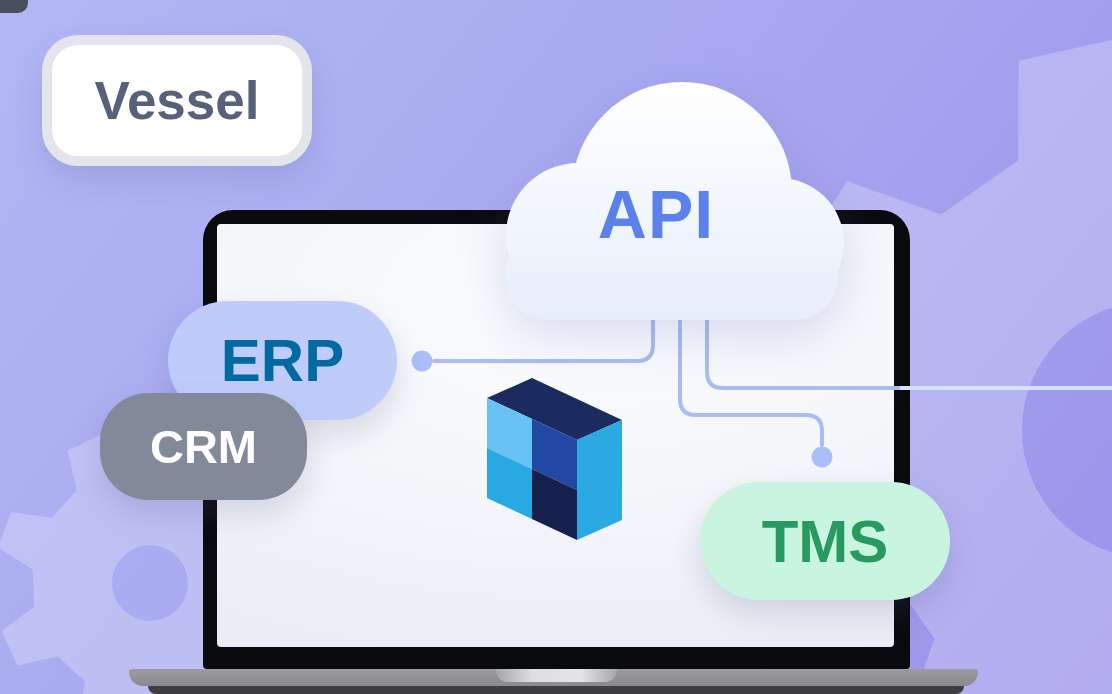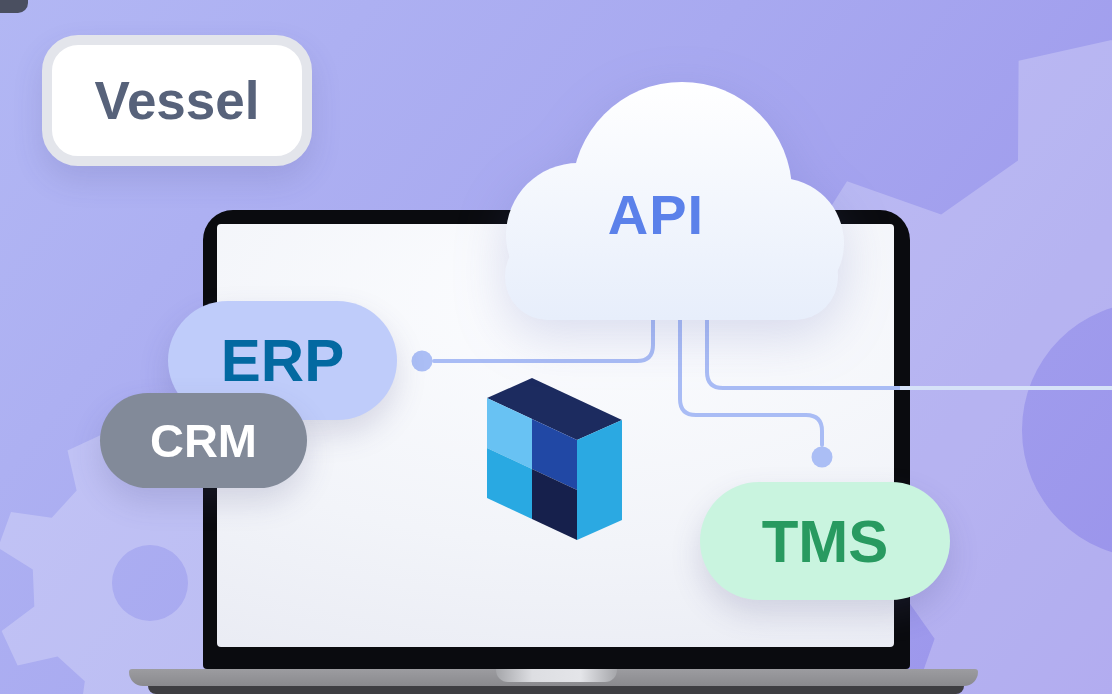--- a/index.html
+++ b/index.html
@@ -19,28 +19,28 @@
                  background:radial-gradient(130% 105% at 55% 18%,#FCFDFF 0%,#F2F4F9 55%,#E7E9F2 100%);}
   #laptop-base{left:129px;top:669px;width:849px;height:17px;
                background:linear-gradient(#9C9CA0,#8A8A8E);border-radius:3px 3px 14px 14px;}
   #laptop-notch{left:496px;top:669px;width:121px;height:13px;border-radius:0 0 12px 12px;
                 background:linear-gradient(90deg,#A5A6AA 0%,#DDDEE2 30%,#E4E5E9 70%,#A5A6AA 100%);}
   #laptop-lip{left:148px;top:686px;width:816px;height:8px;background:#3E3E42;border-radius:0 0 16px 16px;}
 
   
   #cloud-svg{filter:drop-shadow(0 16px 26px rgba(80,90,170,.20));}
   #api-label{left:575px;top:181px;width:162px;height:66px;display:flex;align-items:center;justify-content:center;
-             font-weight:bold;font-size:56px;letter-spacing:1px;color:#5B81EA;}
+             font-weight:bold;font-size:68px;letter-spacing:1px;color:#5B81EA;}
 
   
   .pill{display:flex;align-items:center;justify-content:center;font-weight:bold;
         box-shadow:0 14px 30px rgba(70,70,130,.18);}
   #erp-pill{left:168px;top:301px;width:229px;height:119px;border-radius:60px;background:#BFCCFA;
             color:#0369a1;font-size:60px;}
-  #crm-pill{left:100px;top:393px;width:207px;height:95px;border-radius:48px;background:#828A99;
+  #crm-pill{left:100px;top:393px;width:207px;height:107px;border-radius:48px;background:#828A99;
             color:#FFFFFF;font-size:47px;}
   #tms-pill{left:700px;top:482px;width:250px;height:118px;border-radius:59px;background:#C9F4DF;
             color:#289A60;font-size:60px;}
   #vessel-badge{left:42px;top:35px;width:270px;height:131px;border-radius:36px;background:#FFFFFF;
                 border:10px solid #E3E5EB;box-sizing:border-box;color:#57627A;font-size:53px;
                 display:flex;align-items:center;justify-content:center;font-weight:bold;
                 box-shadow:0 14px 30px rgba(70,70,130,.15);}
 </style>
 </head>
 <body>

